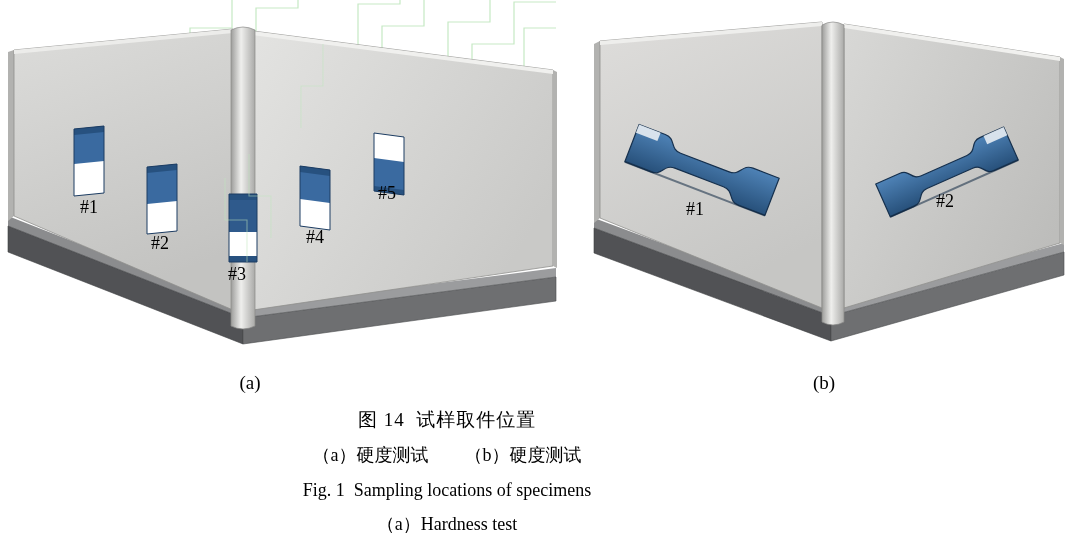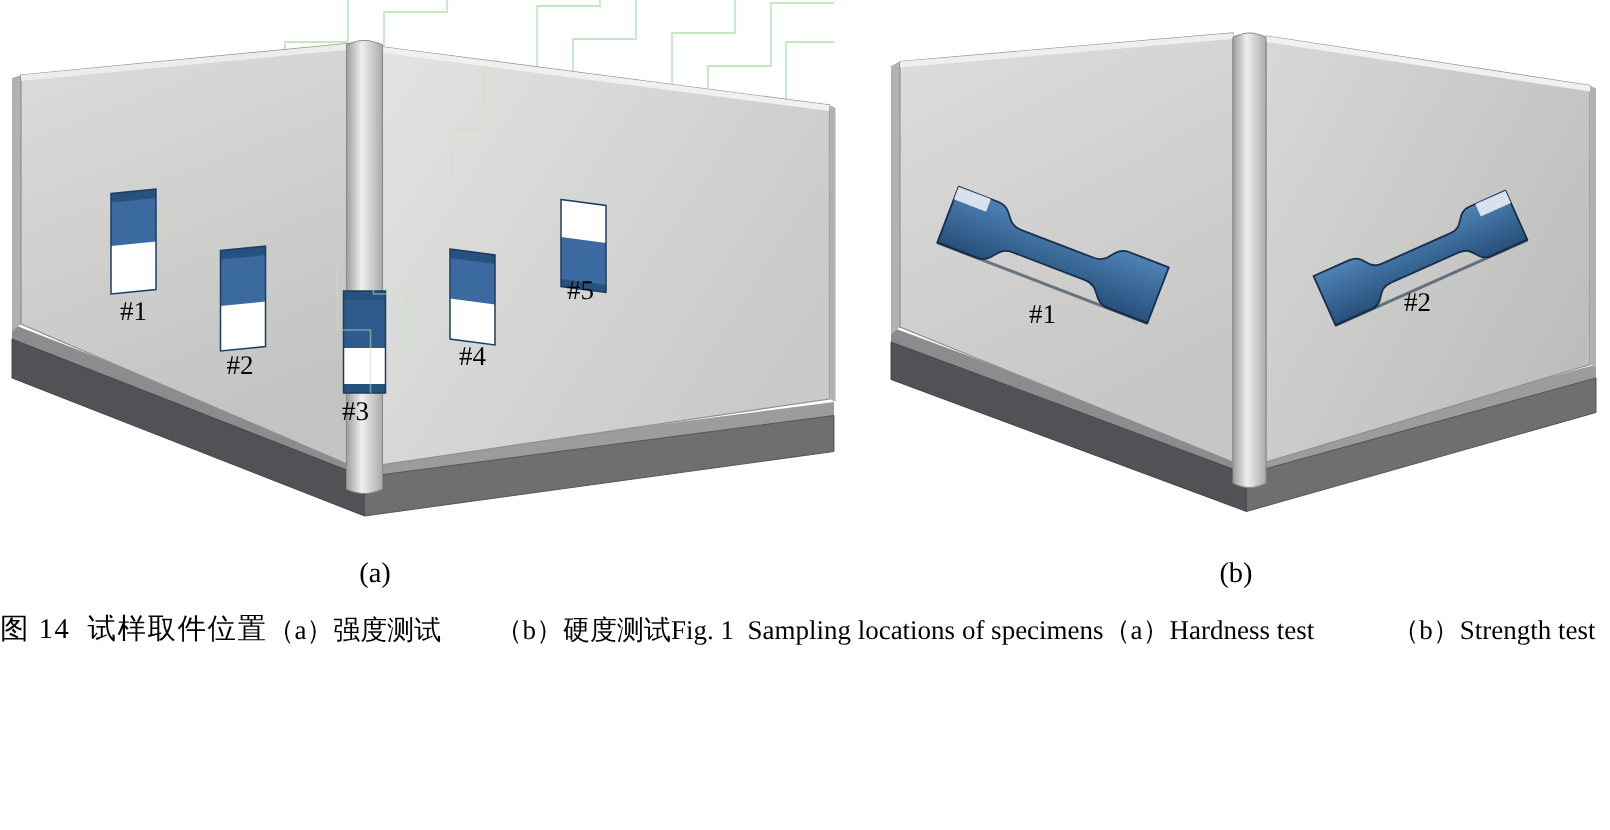--- a/index.html
+++ b/index.html
@@ -33,21 +33,21 @@
     font-size: 19px;
     color: #000;
     line-height: 1;
   }
   .captions {
     position: absolute;
     left: 0;
     top: 409px;
     width: 894px;
     display: flex;
-    flex-direction: row;
+    flex-direction: column;
     align-items: center;
     row-gap: 14px;
     color: #000;
   }
   .cap-line { white-space: pre; line-height: 1.15; }
   .cap-zh-title { font-size: 19px; letter-spacing: 1px; }
   .cap-sub { display: flex; gap: 36px; font-size: 18px; }
   .cap-en-title { font-size: 18px; }
   .cap-en-sub { gap: 52px; text-align: center; }
 </style>
@@ -192,23 +192,22 @@
 
   <span class="spec-label" style="left:686px; top:200px;">#1</span>
   <span class="spec-label" style="left:936px; top:192px;">#2</span>
 
   <span class="panel-tag" style="left:228px; top:373px;">(a)</span>
   <span class="panel-tag" style="left:802px; top:373px;">(b)</span>
 
   <div class="captions">
     <div class="cap-line cap-zh-title">图 14  试样取件位置</div>
     <div class="cap-sub">
-      <span class="cap-line">（a）强度测试</span>
+      <span class="cap-line">（a）硬度测试</span>
       <span class="cap-line">（b）硬度测试</span>
     </div>
     <div class="cap-line cap-en-title">Fig. 1  Sampling locations of specimens</div>
     <div class="cap-sub cap-en-sub">
       <span class="cap-line">（a）Hardness test</span>
-      <span class="cap-line">（b）Strength test</span>
     </div>
   </div>
 
 </div>
 
 </body></html>

